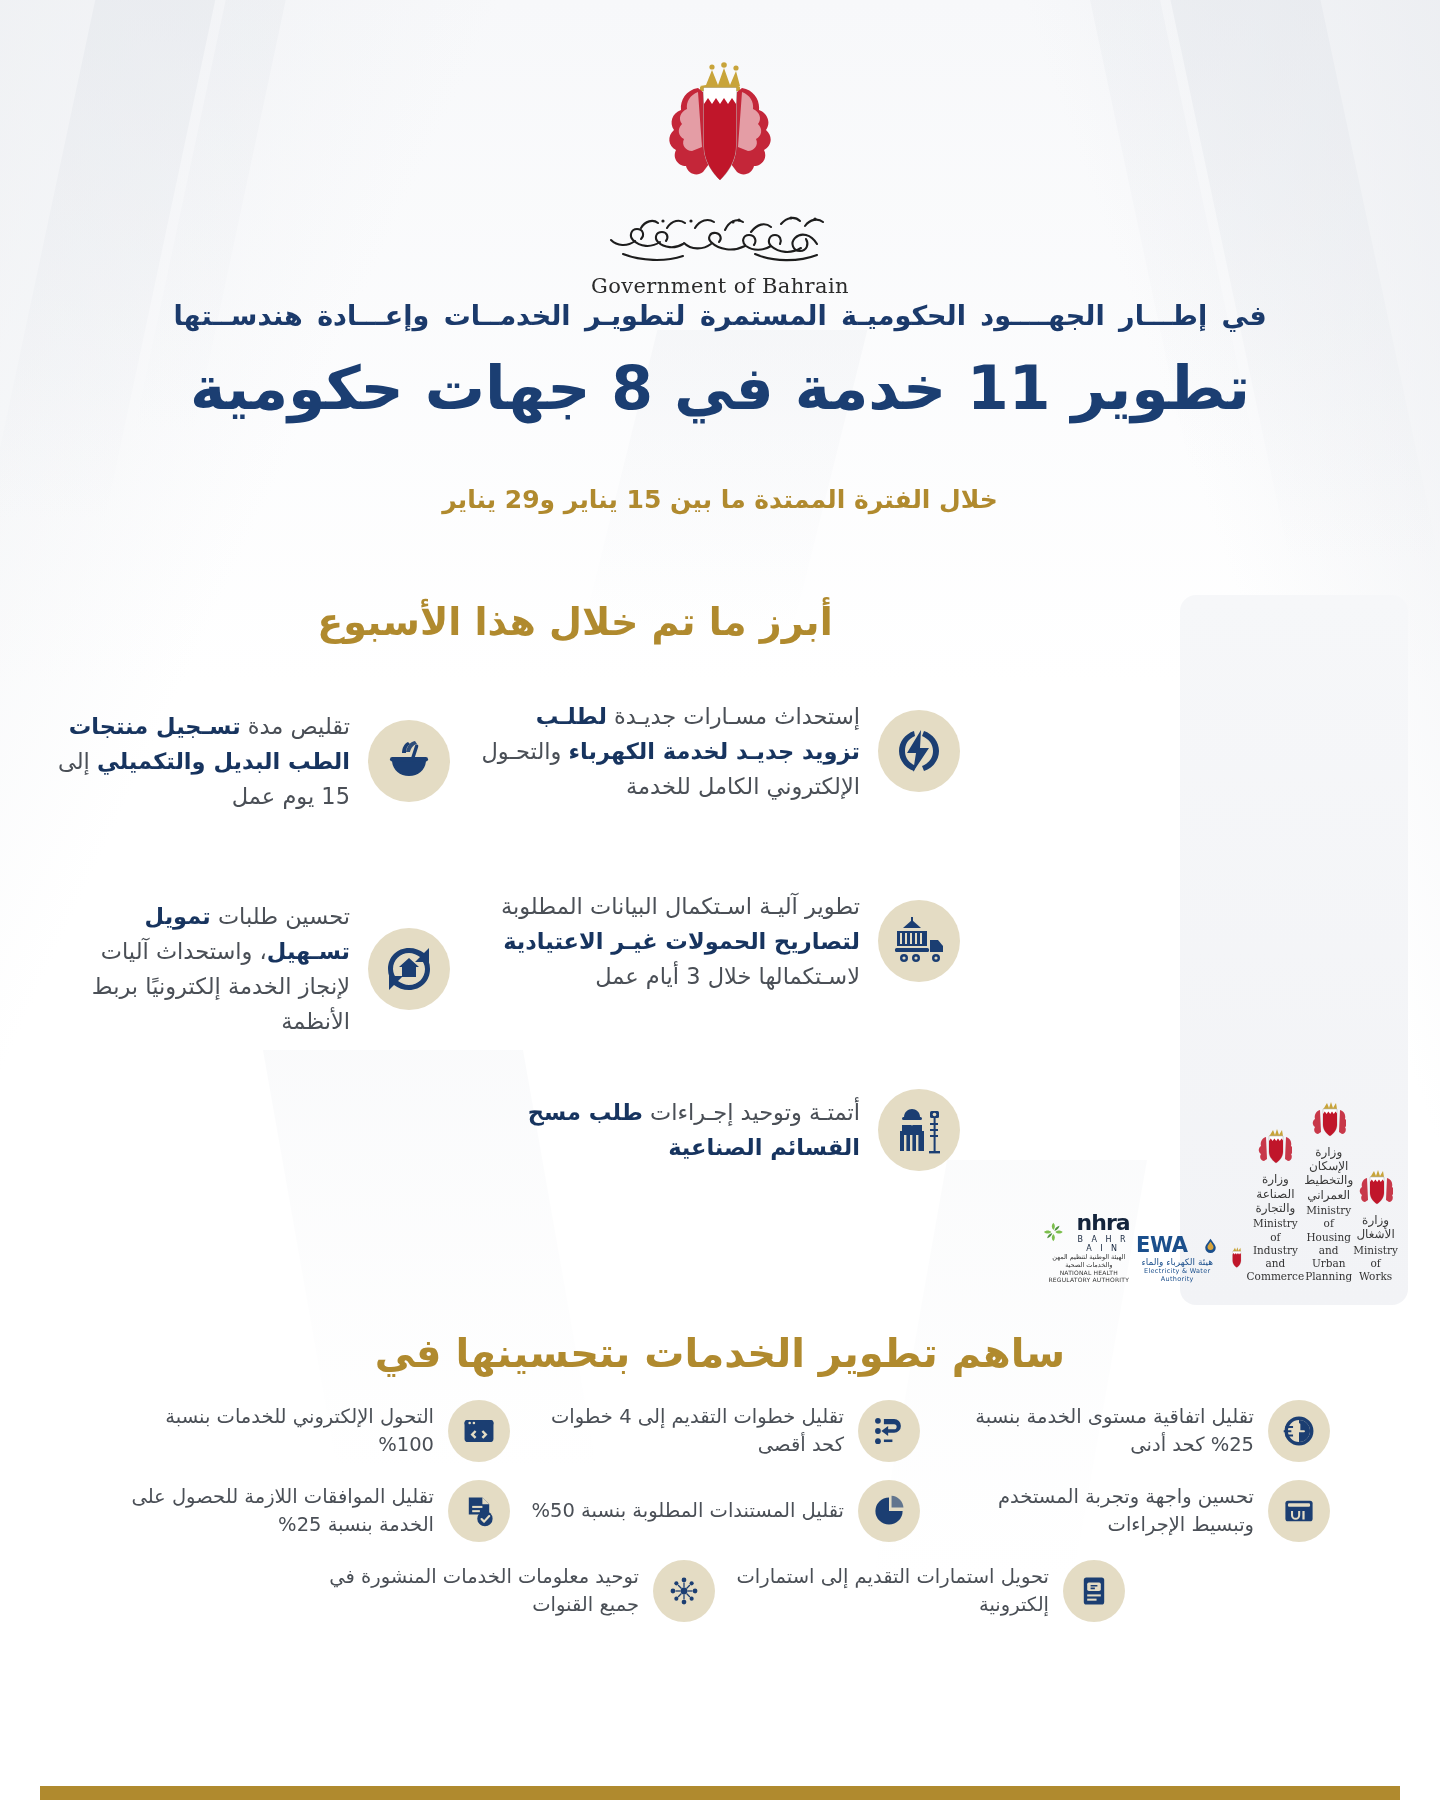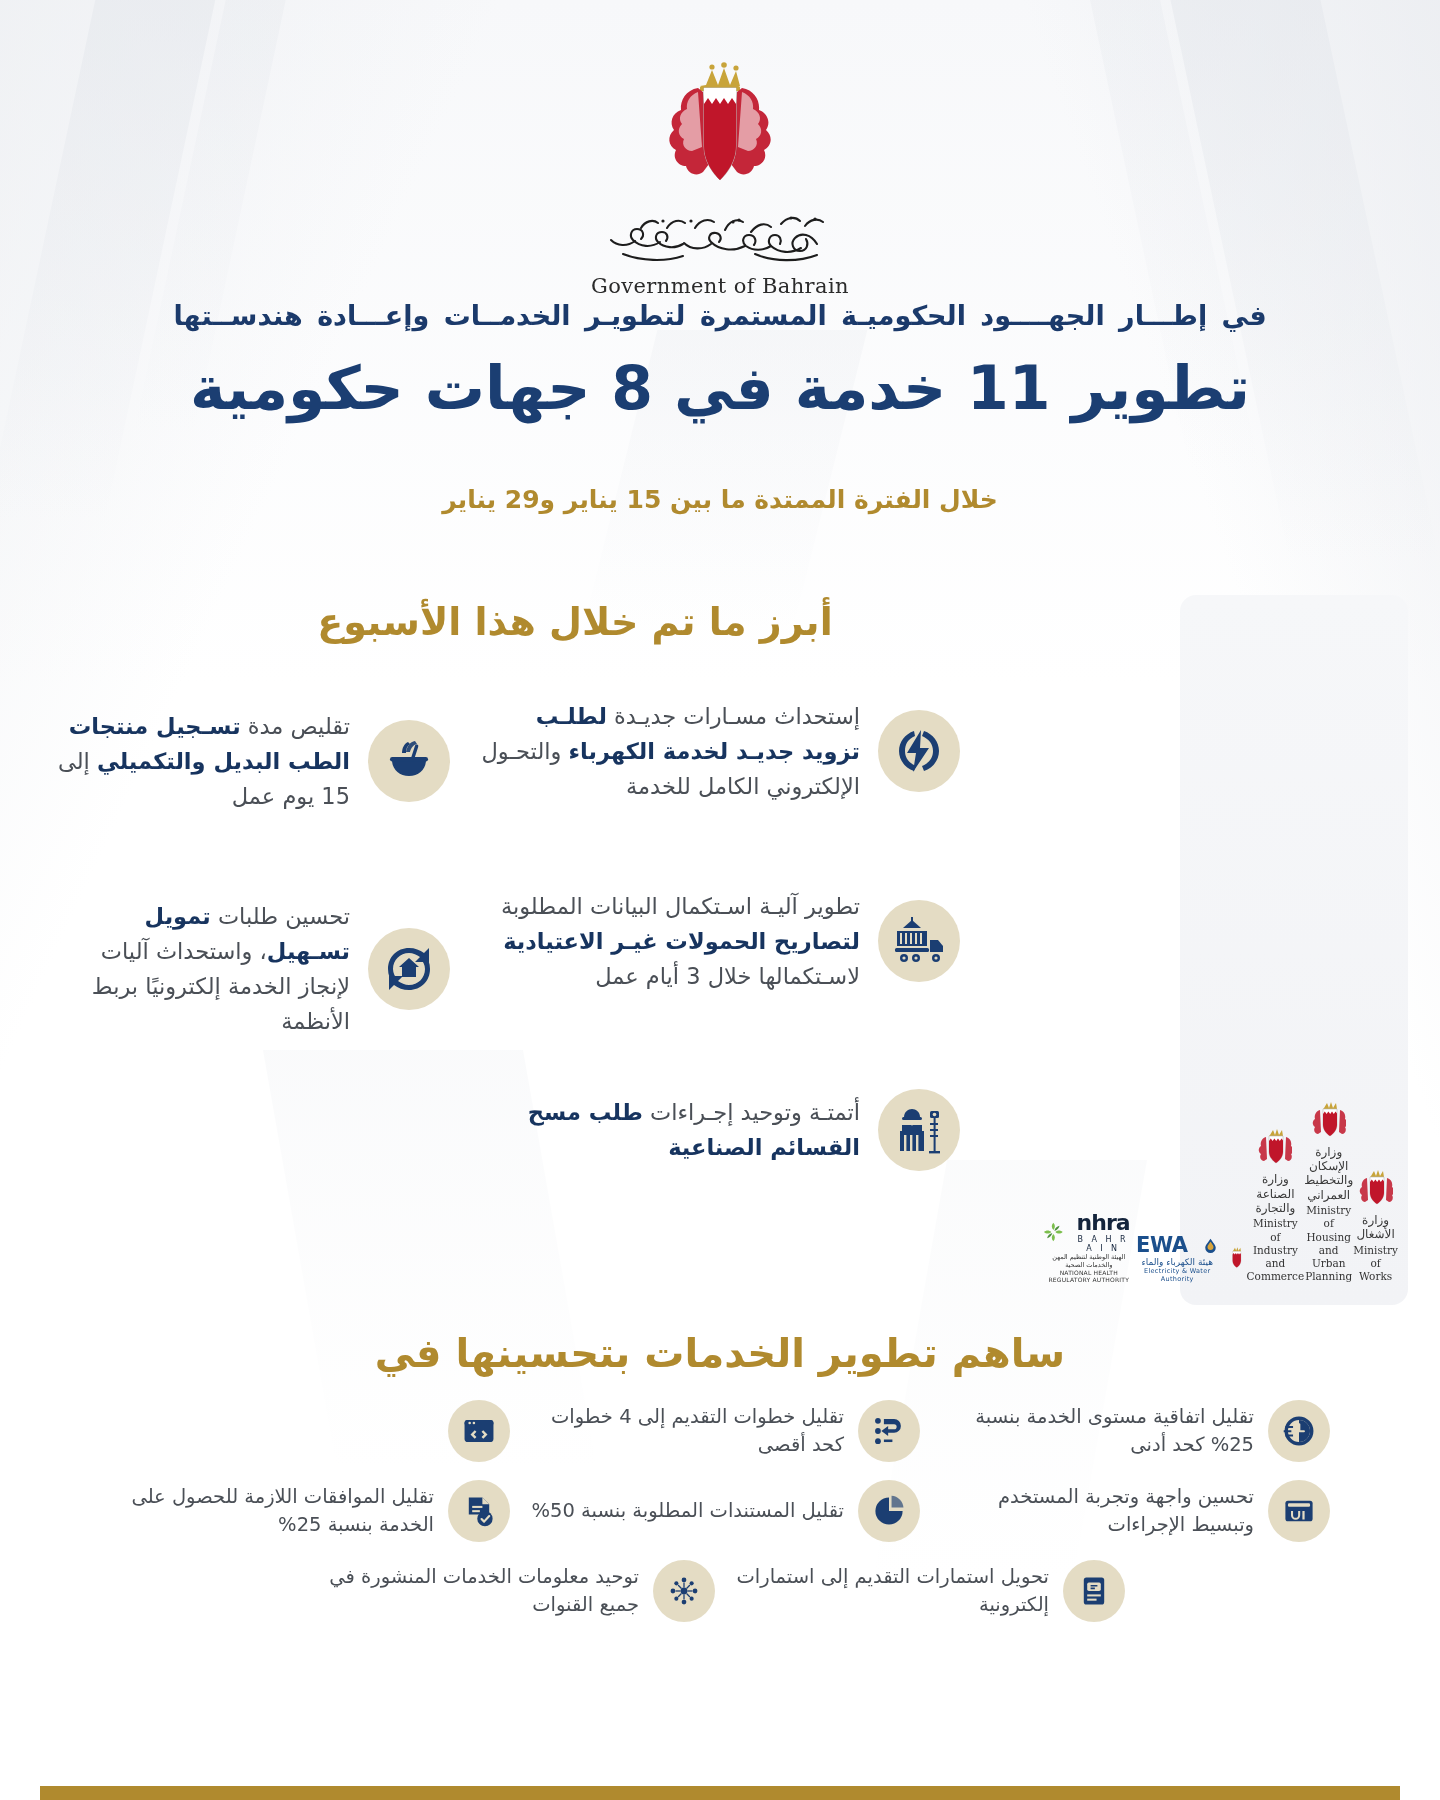--- a/index.html
+++ b/index.html
@@ -437,20 +437,21 @@
       <div class="ben-item">
         <span class="circ-sm">
           <svg width="34" height="34" viewBox="0 0 40 40" fill="#1b3e72" aria-hidden="true">
             <rect x="3" y="7" width="34" height="26" rx="4"></rect>
             <rect x="3" y="7" width="34" height="7" rx="3.5" fill="#1b3e72"></rect>
             <circle cx="9" cy="10.5" r="1.5" fill="#e4dcc4"></circle>
               <circle cx="14" cy="10.5" r="1.5" fill="#e4dcc4"></circle>
             <path d="M15 19l-5 5 5 5 2-2-3-3 3-3zM25 19l5 5-5 5-2-2 3-3-3-3z" fill="#e4dcc4"></path>
           </svg>
         </span>
+        <span class="ben-text">التحول الإلكتروني للخدمات بنسبة 100%</span>
       </div>
     </div>
 
     <div class="ben-row">
       <div class="ben-item">
         <span class="circ-sm">
           <svg width="34" height="34" viewBox="0 0 40 40" fill="#1b3e72" aria-hidden="true">
             <rect x="4" y="8" width="32" height="24" rx="3"></rect>
             <rect x="7" y="11" width="26" height="4" rx="1.5" fill="#e4dcc4"></rect>
             <path d="M13 20v5a3 3 0 006 0v-5h2.4v5a5.4 5.4 0 01-10.8 0v-5z" fill="#e4dcc4"></path>

